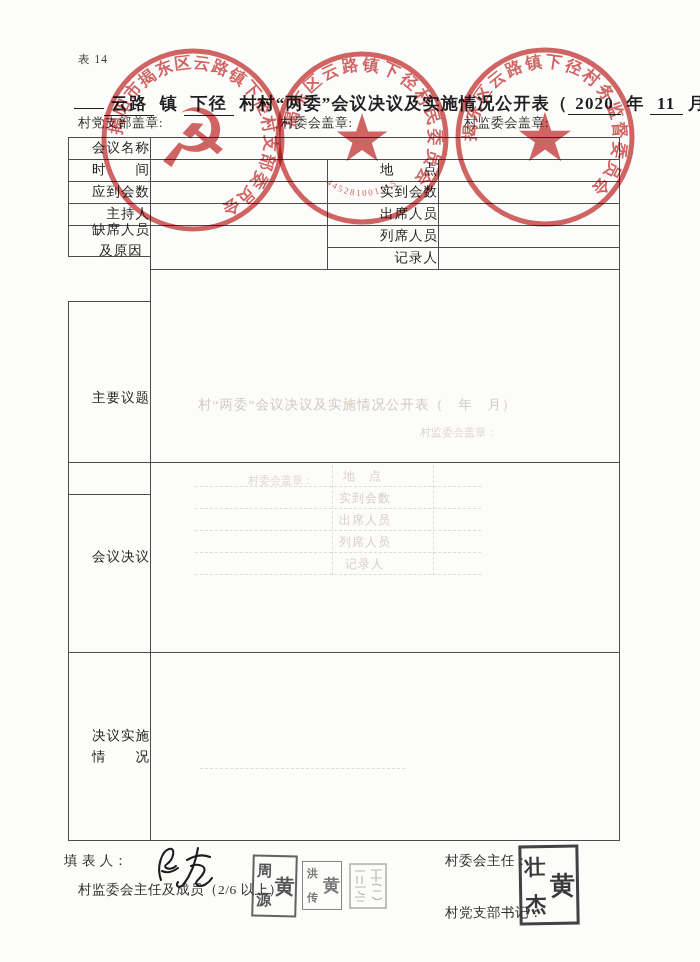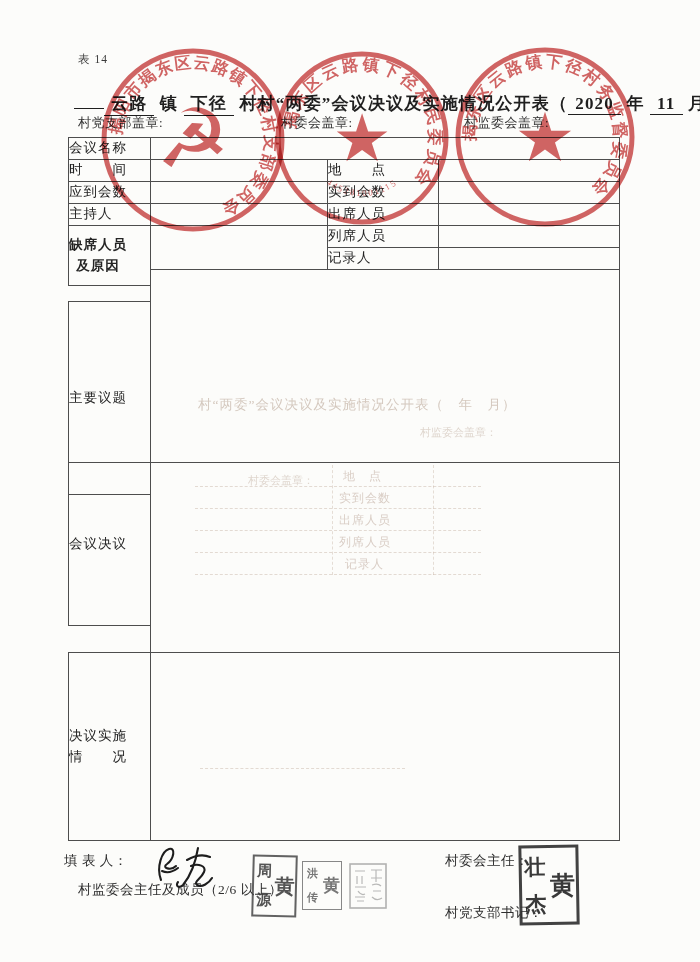--- a/index.html
+++ b/index.html
@@ -7,21 +7,21 @@
         font-family:"Liberation Serif","DejaVu Serif",serif;color:#2b2b2b;}
   .abs{position:absolute;}
   
   .form-tag{font-size:11.5px;color:#3a3a3a;letter-spacing:1px;}
   .title{font-size:17px;font-weight:bold;letter-spacing:1.2px;white-space:nowrap;color:#1f1f1f;}
   .title .u{display:inline-block;border-bottom:1.4px solid #1f1f1f;padding:0 7px;min-width:14px;text-align:center;}
   .title .u.blank{min-width:16px;}
   .stamp-label{font-size:13px;color:#333;letter-spacing:0.5px;white-space:nowrap;}
   
   .cell{position:absolute;border:1px solid #4d4d4d;box-sizing:border-box;
-        display:flex;align-items:center;justify-content:flex-start;background:transparent;}
+        display:flex;align-items:center;justify-content:flex-end;background:transparent;}
   .cell .lbl{font-size:13.5px;letter-spacing:1px;color:#242424;text-align:center;line-height:1.55;white-space:pre;}
   
   .seal{mix-blend-mode:multiply;opacity:0.74;}
   .seal text{font-family:"Liberation Serif",serif;fill:#c32f2f;}
   
   .ghost{color:rgba(158,128,108,0.42);filter:blur(0.4px);white-space:nowrap;}
   .ghost-sm{color:rgba(165,136,116,0.33);filter:blur(0.5px);white-space:nowrap;font-size:11px;}
   .ghost-table{position:absolute;}
   .ghost-row{position:absolute;left:0;width:100%;border-bottom:1px dashed rgba(170,140,118,0.30);}
   .ghost-vline{position:absolute;top:0;height:100%;border-left:1px dashed rgba(170,140,118,0.28);}
@@ -90,38 +90,38 @@
 
   <div class="cell" style="left:68px;top:203px;width:83px;height:23px;">
       <span class="lbl">主持人</span>
     </div>
   <div class="cell" style="left:150px;top:203px;width:178px;height:23px;"></div>
   <div class="cell" style="left:327px;top:203px;width:112px;height:23px;">
       <span class="lbl">出席人员</span>
     </div>
   <div class="cell" style="left:438px;top:203px;width:182px;height:23px;"></div>
 
-  <div class="cell" style="left:68px;top:225px;width:83px;height:61px;font-weight:bold;">
+  <div class="cell" style="left:68px;top:225px;width:83px;height:32px;">
     <span class="lbl"><span>缺席人员</span><br><span>及原因</span></span>
   </div>
   <div class="cell" style="left:150px;top:225px;width:178px;height:45px;"></div>
   <div class="cell" style="left:327px;top:225px;width:112px;height:23px;">
       <span class="lbl">列席人员</span>
     </div>
   <div class="cell" style="left:438px;top:225px;width:182px;height:23px;"></div>
   <div class="cell" style="left:327px;top:247px;width:112px;height:23px;">
       <span class="lbl">记录人</span>
     </div>
   <div class="cell" style="left:438px;top:247px;width:182px;height:23px;"></div>
 
   <div class="cell" style="left:68px;top:269px;width:83px;height:194px;margin-top:32px;">
       <span class="lbl">主要议题</span>
     </div>
   <div class="cell" style="left:150px;top:269px;width:470px;height:194px;"></div>
-  <div class="cell" style="left:68px;top:462px;width:83px;height:164px;">
+  <div class="cell" style="left:68px;top:462px;width:83px;height:191px;">
       <span class="lbl">会议决议</span>
     </div>
   <div class="cell" style="left:150px;top:462px;width:470px;height:191px;"></div>
   <div class="cell" style="left:68px;top:652px;width:83px;height:189px;">
     <span class="lbl"><span>决议实施</span><br><span>情　　况</span></span>
   </div>
   <div class="cell" style="left:150px;top:652px;width:470px;height:189px;"></div>
 
   <div class="abs ghost" style="left:170px;top:396px;font-size:13.5px;letter-spacing:1px;margin-left:28px;">村“两委”会议决议及实施情况公开表（　年　月）</div>
   <div class="abs ghost-sm" style="left:248px;top:425px;margin-top:48px;">村委会盖章：</div>

